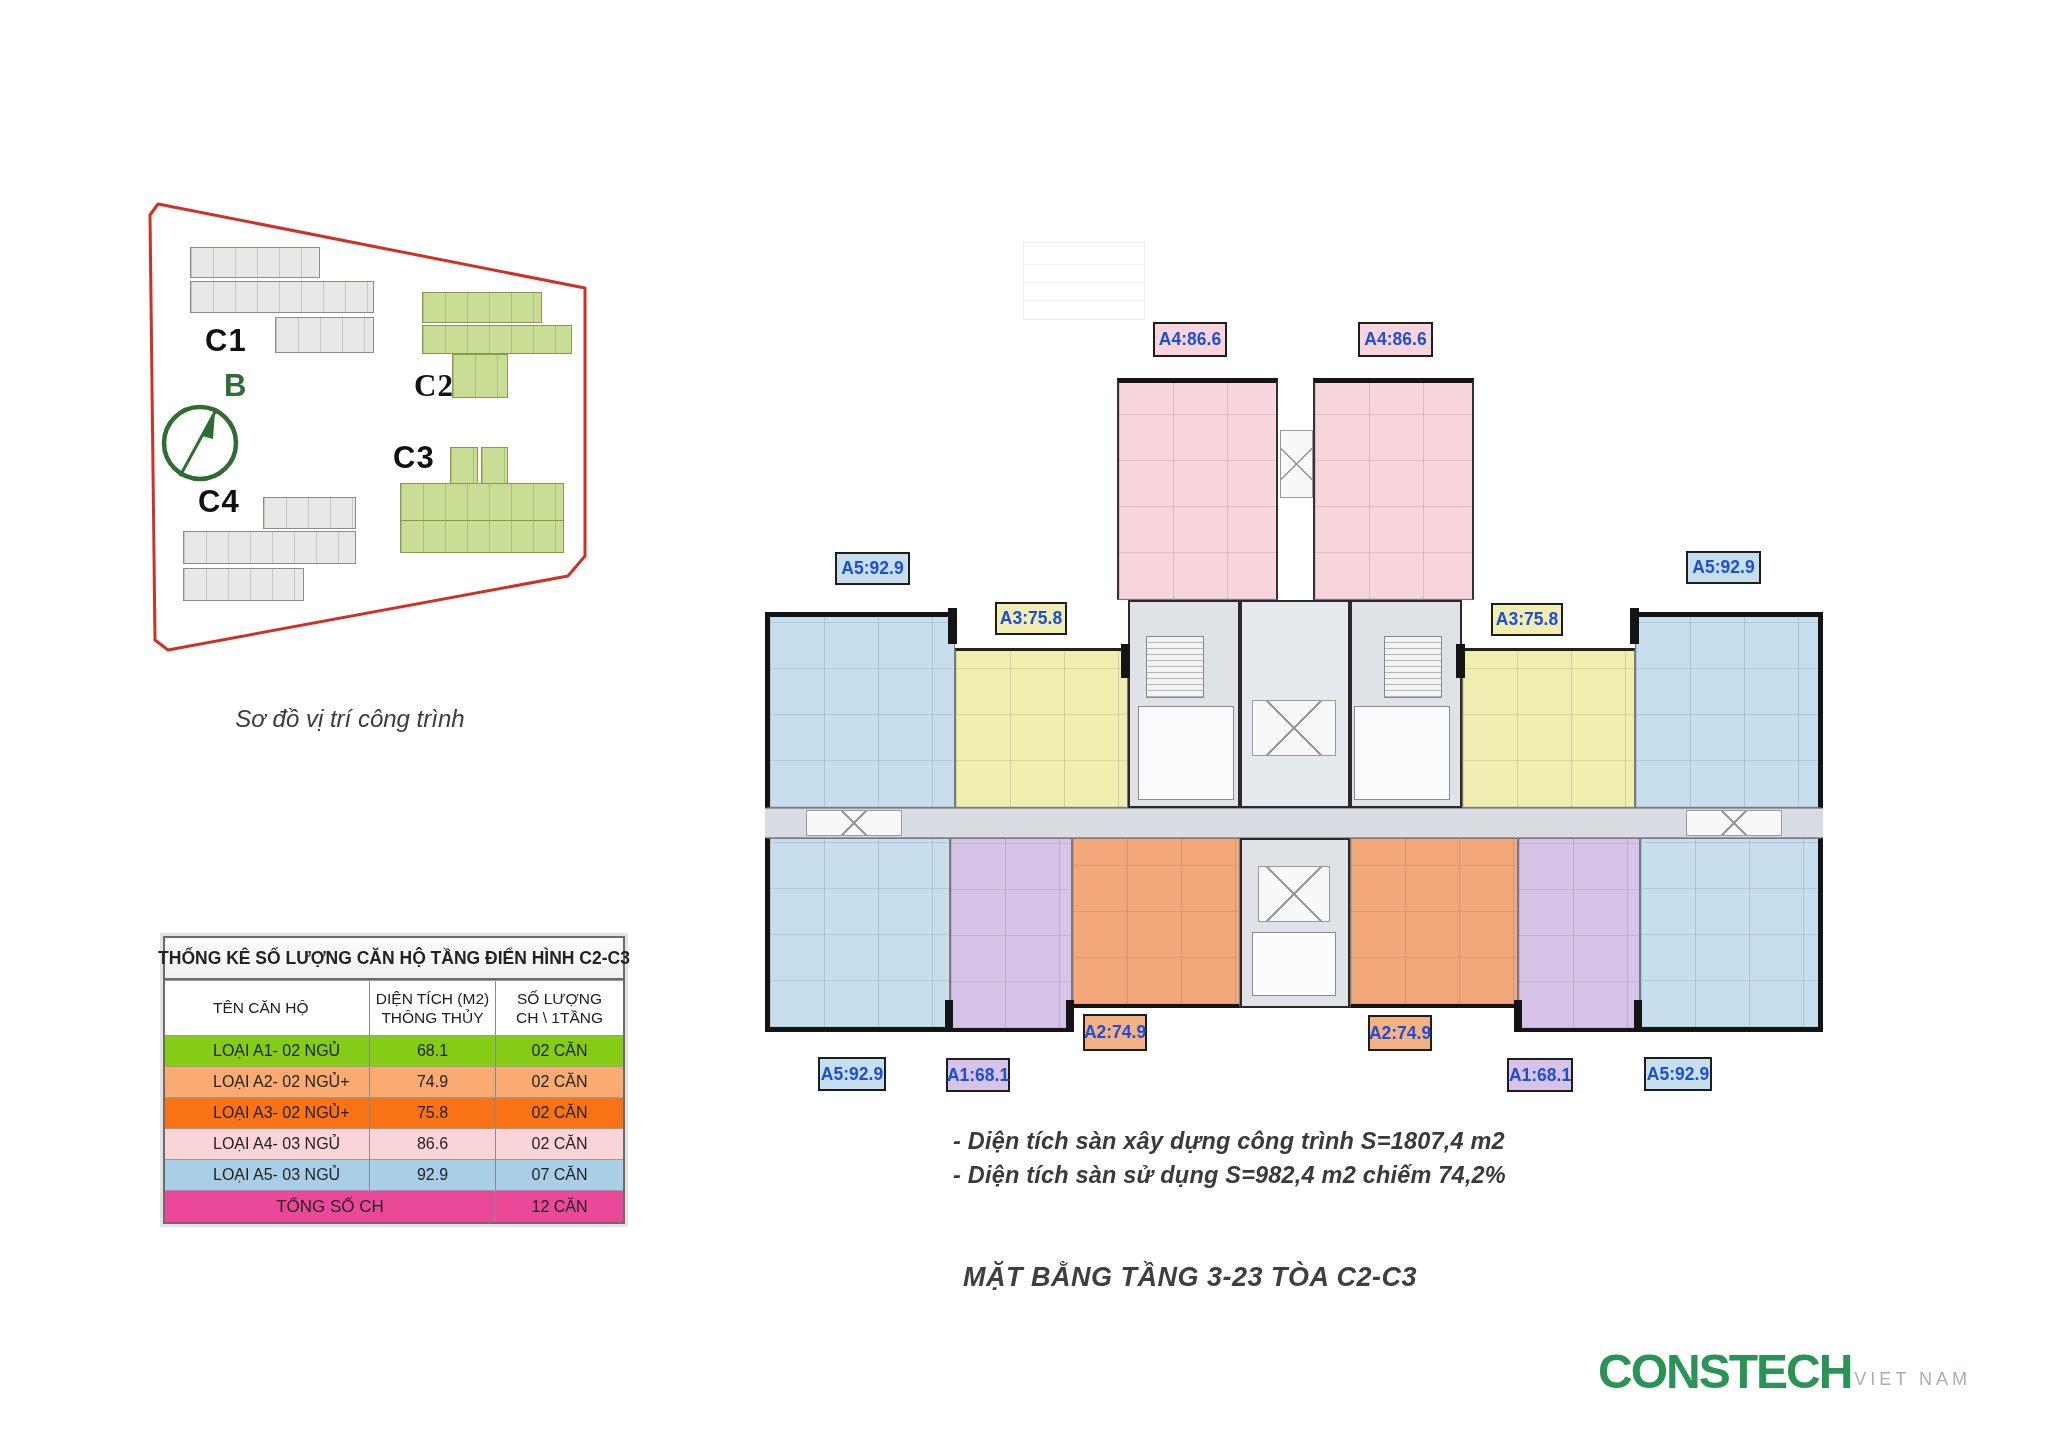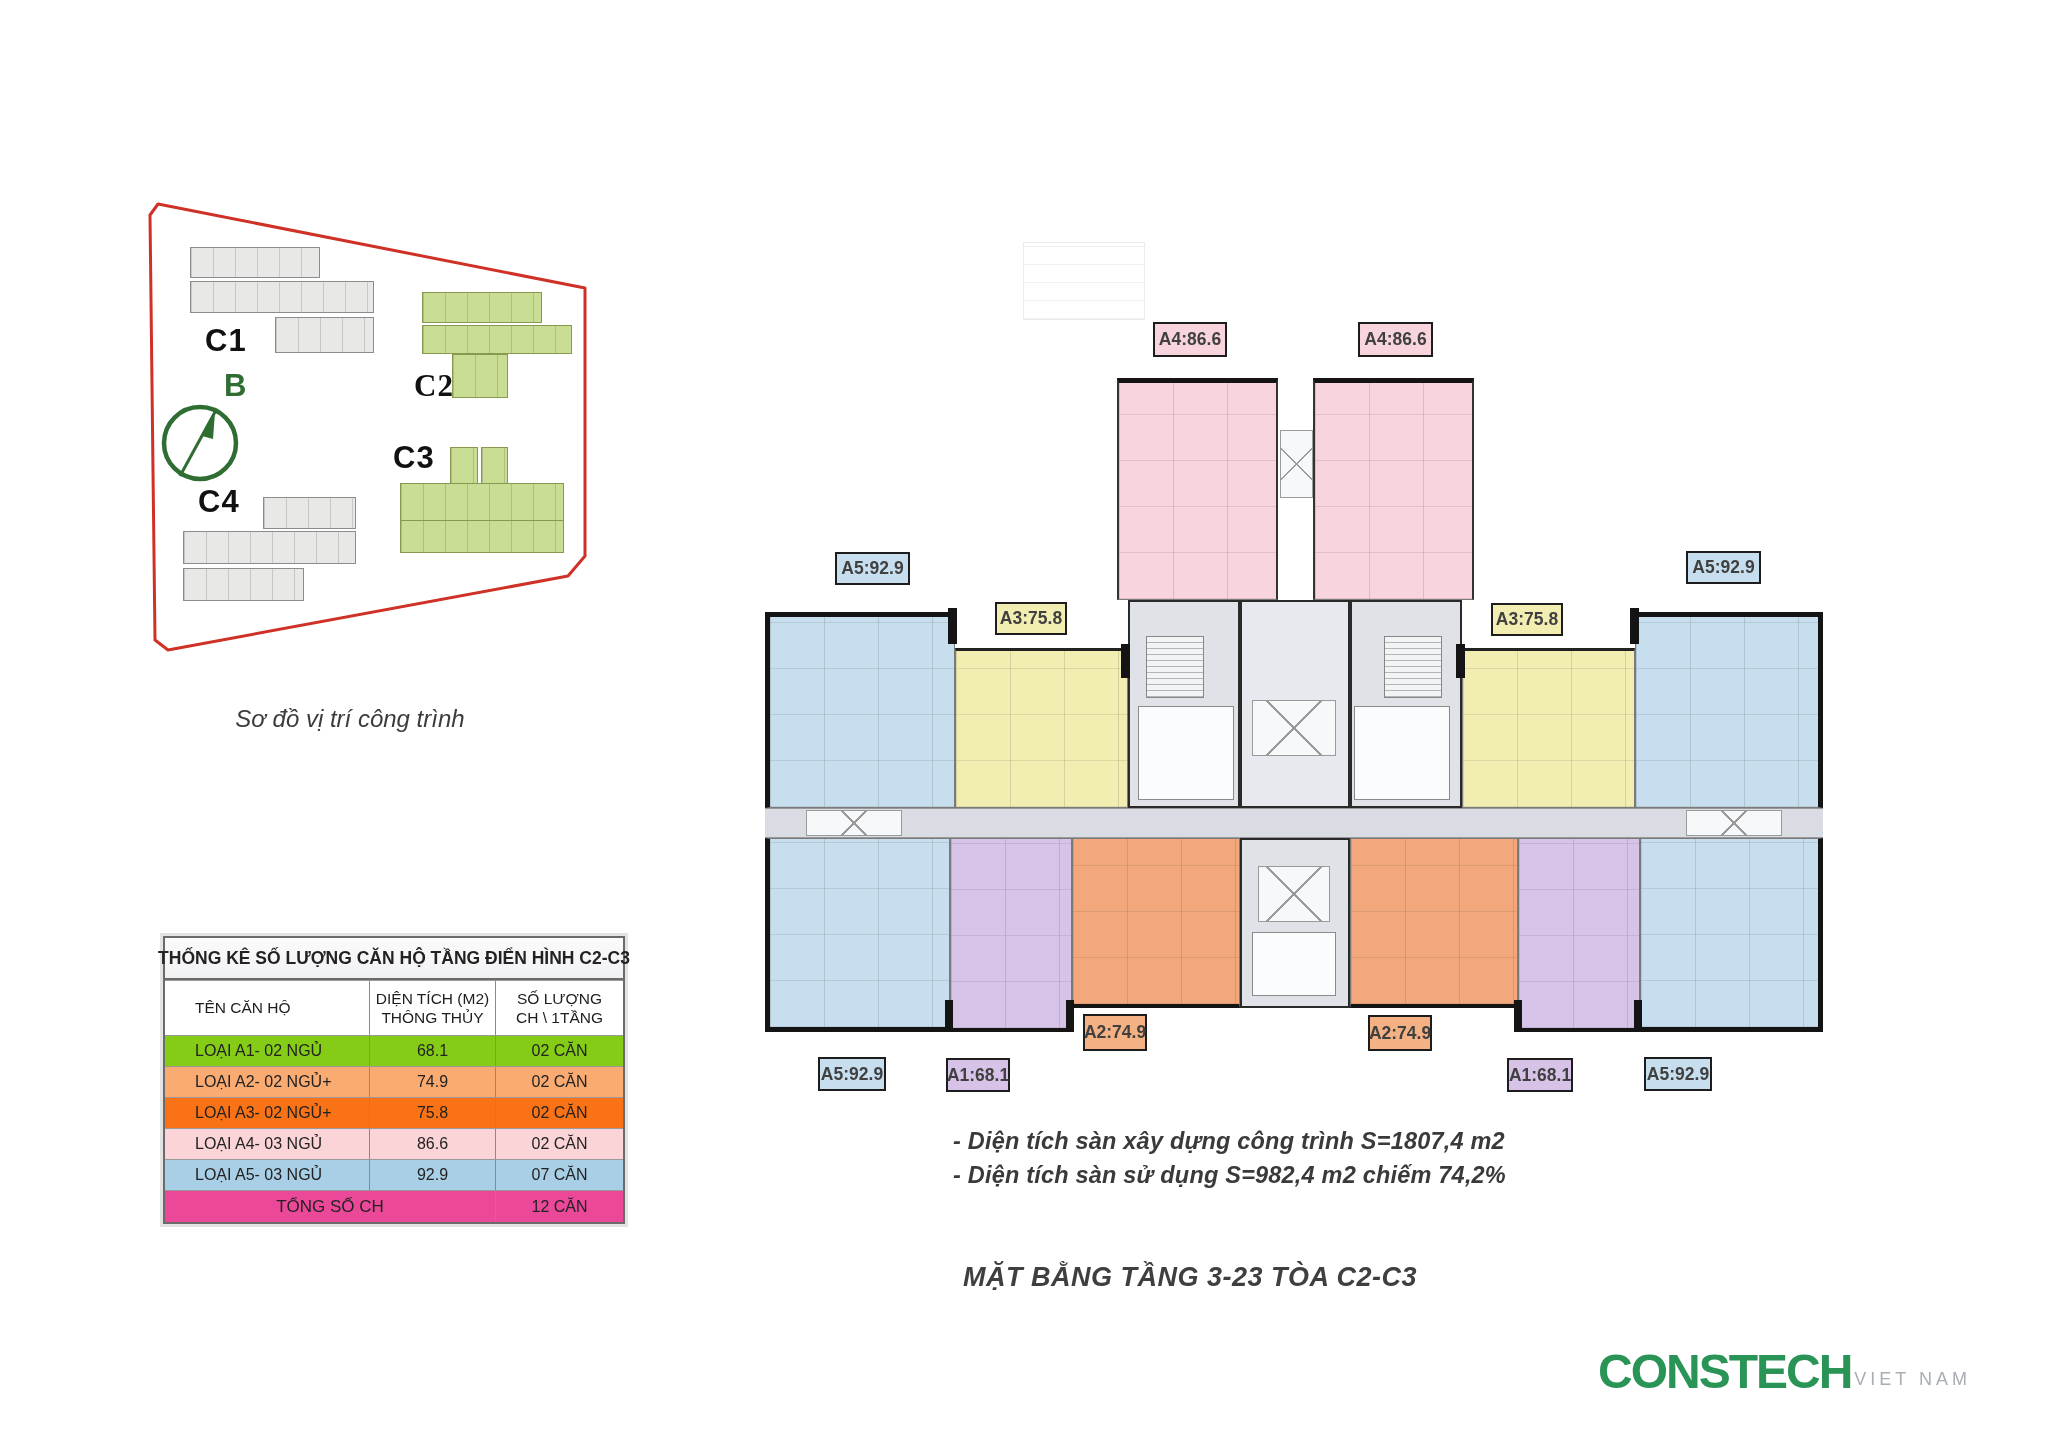--- a/index.html
+++ b/index.html
@@ -19,21 +19,21 @@
   
   #stats{position:absolute;left:163px;top:936px;width:462px;box-sizing:border-box;
          border:2px solid #6b6b6b;background:#fff;box-shadow:0 0 0 3px #e3e3e3;}
   #stats .t-title{height:40px;display:flex;align-items:center;justify-content:center;
          font-weight:bold;font-size:17.5px;letter-spacing:0;border-bottom:2px solid #6b6b6b;
          background:linear-gradient(#fbfbfc,#f0f1f3);white-space:nowrap;}
   .trow{display:flex;box-sizing:border-box;border-top:1px solid #9a9a9a;}
   .trow:first-child{border-top:none;}
   .tcell{box-sizing:border-box;display:flex;align-items:center;justify-content:center;
          text-align:center;font-size:16px;line-height:1.25;}
-  .tcell.c1{width:204px;justify-content:flex-start;padding-left:30px;text-align:left;}
+  .tcell.c1{width:204px;justify-content:flex-start;padding-left:48px;text-align:left;}
   .tcell.c2{width:126px;border-left:1px solid #8a8a8a;}
   .tcell.c3{width:128px;border-left:1px solid #8a8a8a;}
   .thead .tcell{font-size:15.5px;color:#1d1d1d;}
   .thead{height:55px;background:#fff;}
   .drow{height:31px;font-size:16.5px;}
   .r0{background:#84cc16;} .r1{background:#f9ab72;} .r2{background:#f97316;}
   .r3{background:#fbd4d8;} .r4{background:#a9cfe6;}
   .trow.total{height:32px;background:#ec4899;}
   .tcell.merged{width:330px;font-size:17px;}
 
@@ -53,21 +53,21 @@
         background-image:
           linear-gradient(45deg, transparent calc(50% - 1px), #9a9a9a calc(50% - 1px), #9a9a9a calc(50% + 1px), transparent calc(50% + 1px)),
           linear-gradient(-45deg, transparent calc(50% - 1px), #9a9a9a calc(50% - 1px), #9a9a9a calc(50% + 1px), transparent calc(50% + 1px));
         background-color:#f7f8fa;}
   .stairs{position:absolute;box-sizing:border-box;border:1px solid #888;
         background:repeating-linear-gradient(0deg,#b5b5b5 0 1px, transparent 1px 6px) #f2f3f5;}
   .room{position:absolute;box-sizing:border-box;border:1px solid #8a8a8a;background:#fbfcfd;}
   .w{position:absolute;background:#141414;}
   .plabel{position:absolute;box-sizing:border-box;border:2px solid #1d1d1d;
         display:flex;align-items:center;justify-content:center;
-        font-weight:bold;font-size:17.5px;color:#404040;white-space:nowrap;}
+        font-weight:bold;font-size:17.5px;color:#1d4ed8;white-space:nowrap;}
   .lb-pink{background:#f8d4dc;} .lb-blue{background:#c6deee;} .lb-yellow{background:#f2eeb2;}
   .lb-purple{background:#d7c3e7;} .lb-orange{background:#f4b183;}
   .ghost{position:absolute;border:1px solid #ececec;
         background-image:repeating-linear-gradient(0deg, rgba(0,0,0,.05) 0 1px, transparent 1px 18px);}
 
   .notes{position:absolute;left:953px;top:1124px;font-style:italic;font-weight:bold;
         font-size:23.5px;color:#3a3a3a;line-height:1.45;letter-spacing:.2px;}
   .plan-title{position:absolute;left:930px;top:1262px;width:520px;text-align:center;
         font-weight:bold;font-style:italic;font-size:27px;color:#3f3f3f;letter-spacing:.5px;}
 

